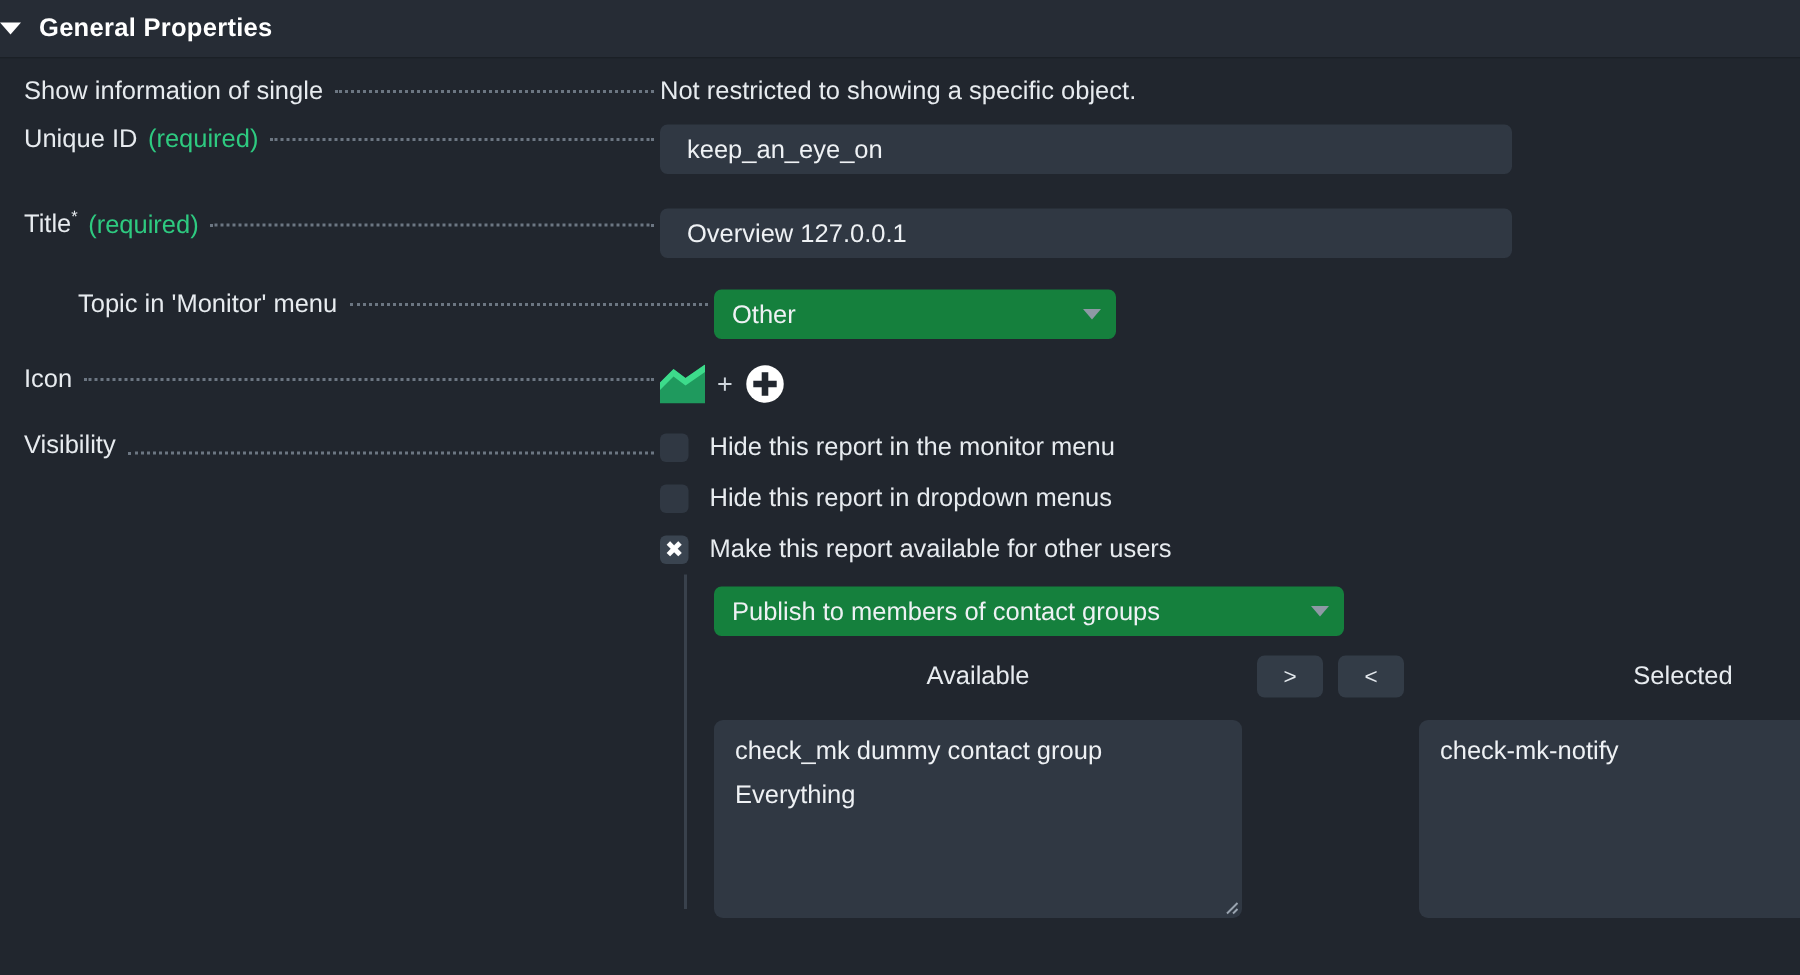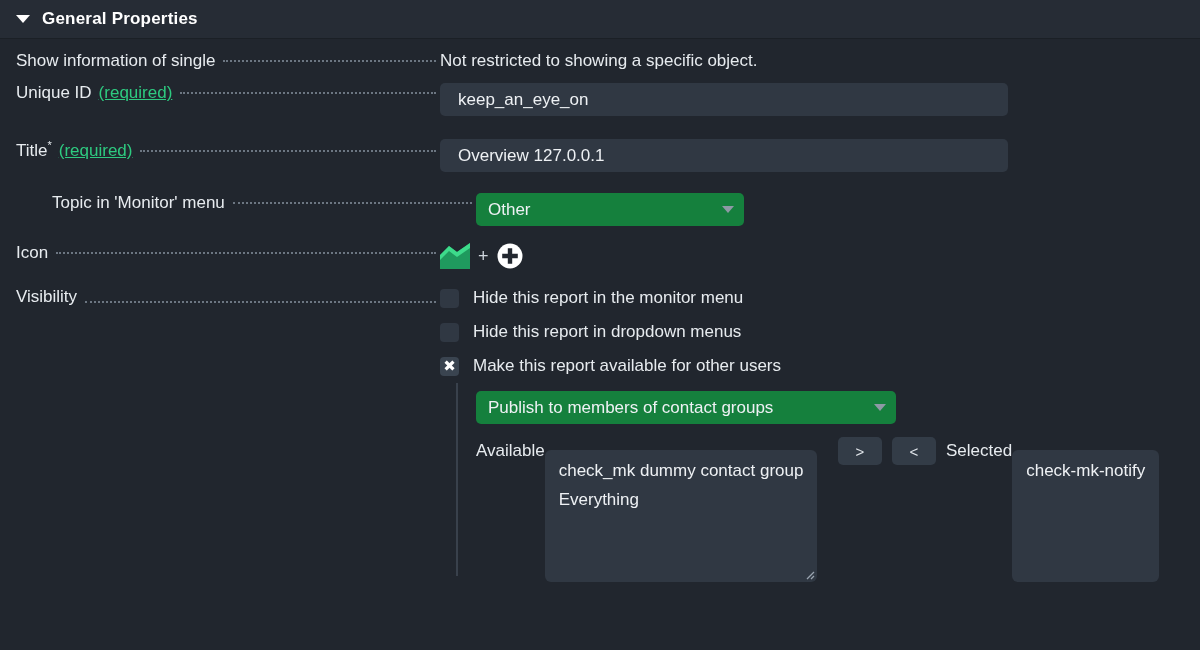--- a/index.html
+++ b/index.html
@@ -15,21 +15,20 @@
     overflow: hidden;
     position: relative;
   }
 
   
   .section-header {
     height: 39px;
     background: #262c35;
     display: flex;
     align-items: center;
-    padding-left: 16px;
     box-sizing: border-box;
     border-bottom: 1px solid #1b2026;
   }
   .section-header .caret {
     width: 0; height: 0;
     border-left: 7px solid transparent;
     border-right: 7px solid transparent;
     border-top: 8px solid #ffffff;
     margin-right: 12px;
   }
@@ -70,21 +69,20 @@
   .label-text .star {
     font-size: 11px;
     vertical-align: super;
     color: #e7ebef;
   }
   .req {
     color: #2eca80;
     font-size: 17px;
     margin-left: 7px;
     flex: 0 0 auto;
-    text-decoration: underline;
   }
   .leader {
     flex: 1 1 auto;
     height: 1px;
     margin-left: 8px;
     margin-right: 4px;
     border-bottom: 2px dotted #6c7682;
     position: relative;
     top: -4px;
     min-width: 10px;
@@ -204,21 +202,21 @@
   }
 
   
   .duallist {
     margin-top: 12px;
     display: flex;
     align-items: flex-start;
   }
   .dl-col {
     display: flex;
-    flex-direction: row;
+    flex-direction: column;
   }
   .dl-col.left { width: 352px; }
   .dl-col.right { width: 352px; }
   .dl-head {
     text-align: center;
     font-size: 17px;
     color: #e7ebef;
     height: 30px;
     line-height: 30px;
   }

